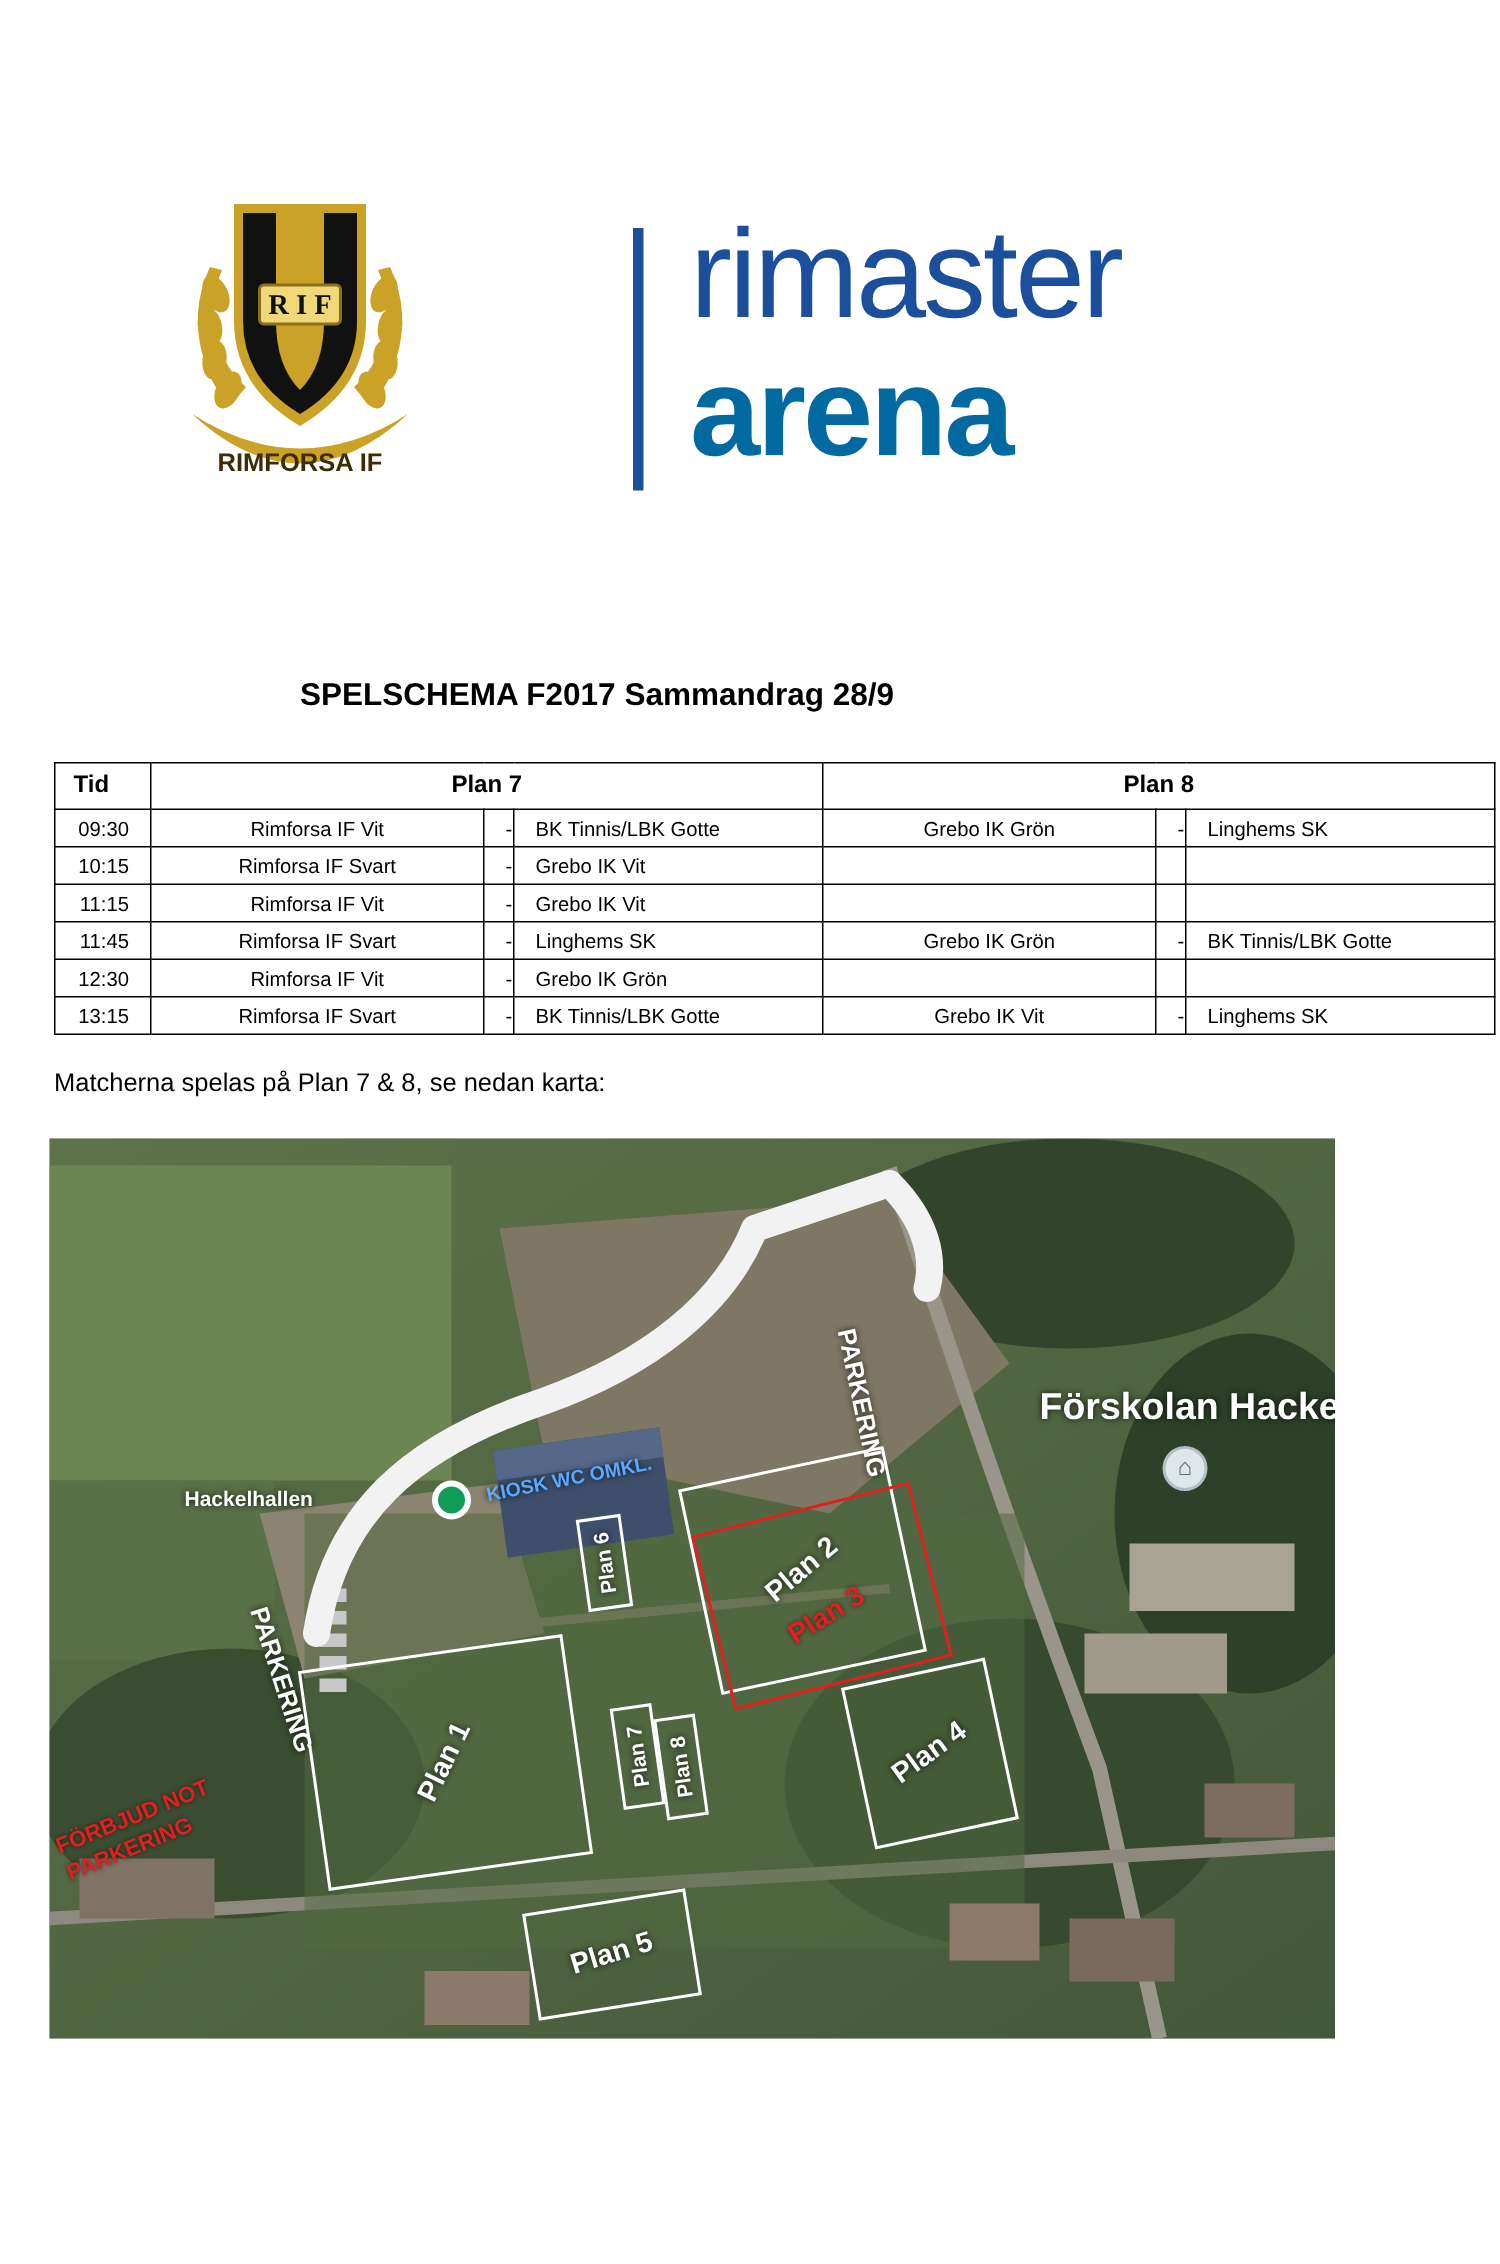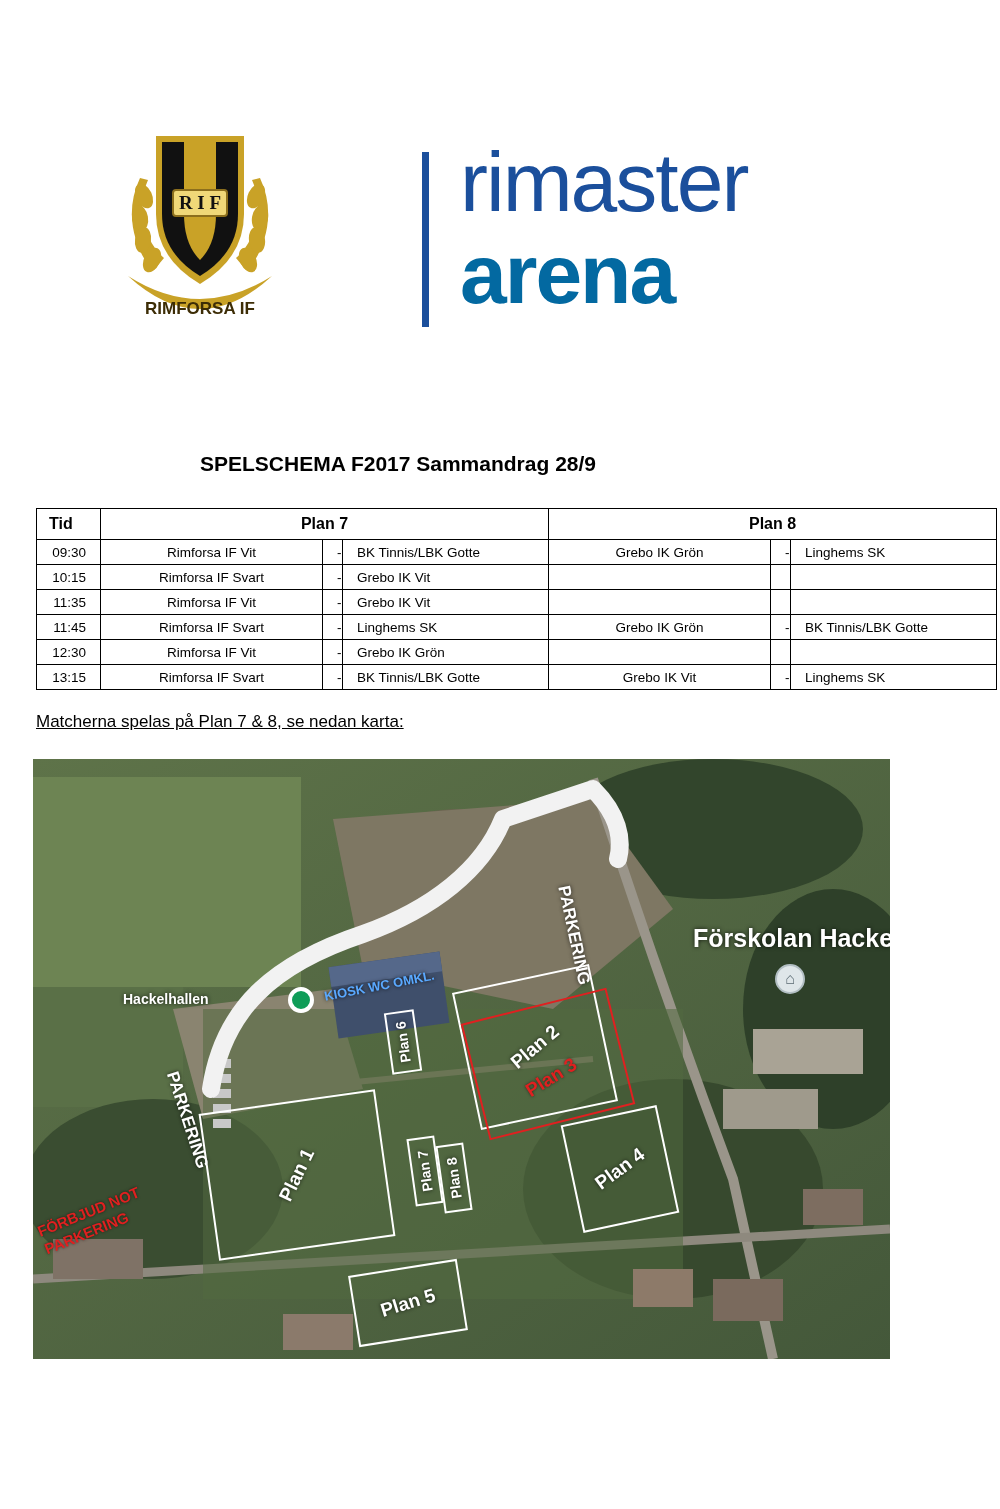--- a/index.html
+++ b/index.html
@@ -114,21 +114,20 @@
   .cell-home { text-align: center; }
   .cell-dash { text-align: center; }
   .cell-away { text-align: left; }
 
   
   .map-caption {
     position: absolute;
     left: 36px;
     top: 712px;
     font-size: 17px;
-    text-decoration: underline;
   }
 
   
   .map-wrap {
     position: absolute;
     left: 33px;
     top: 759px;
     width: 857px;
     height: 600px;
     overflow: hidden;
@@ -255,21 +254,21 @@
     <tr>
       <td class="cell-time">10:15</td>
       <td class="cell-home">Rimforsa IF Svart</td>
       <td class="cell-dash">-</td>
       <td class="cell-away">Grebo IK Vit</td>
       <td class="cell-home"></td>
       <td class="cell-dash"></td>
       <td class="cell-away"></td>
     </tr>
     <tr>
-      <td class="cell-time">11:35</td>
+      <td class="cell-time">11:15</td>
       <td class="cell-home">Rimforsa IF Vit</td>
       <td class="cell-dash">-</td>
       <td class="cell-away">Grebo IK Vit</td>
       <td class="cell-home"></td>
       <td class="cell-dash"></td>
       <td class="cell-away"></td>
     </tr>
     <tr>
       <td class="cell-time">11:45</td>
       <td class="cell-home">Rimforsa IF Svart</td>

